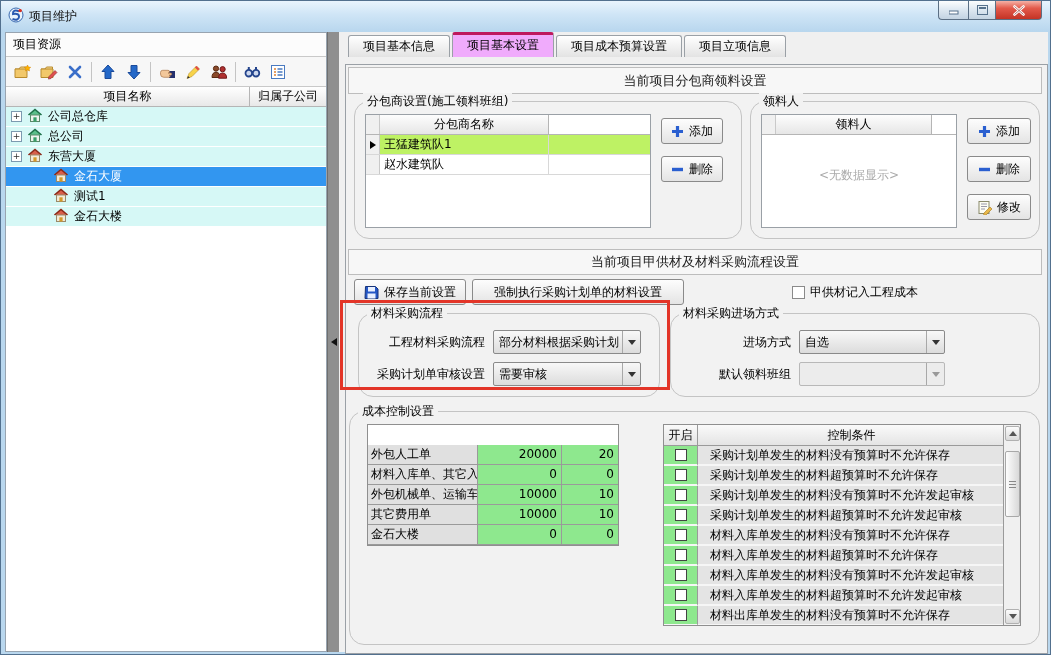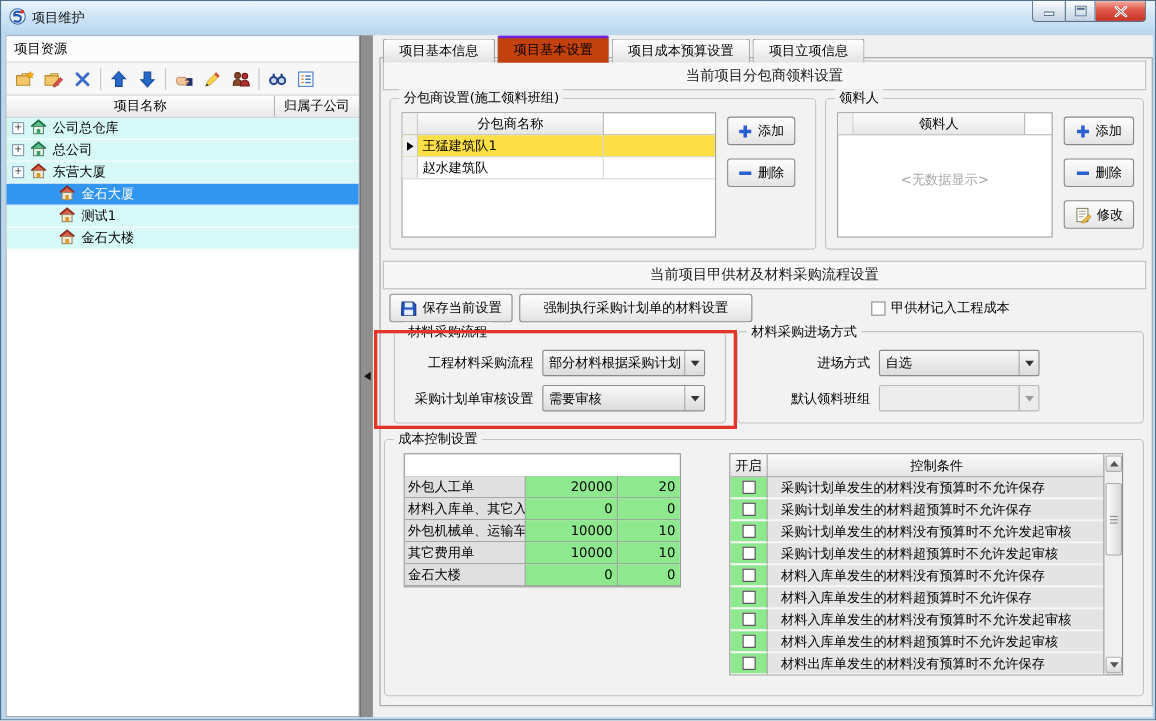--- a/index.html
+++ b/index.html
@@ -34,41 +34,41 @@
   .expand-hidden{visibility:hidden;}
   .house{width:16px;height:15px;margin-right:5px;flex:0 0 16px;}
   .tree-label{white-space:nowrap;}
   
   #splitter{position:absolute;left:322px;top:0;width:12px;height:620px;background:#8f8f8f;border-left:1px solid #6f6f6f;display:flex;align-items:center;justify-content:center;}
   #collapse-arrow{width:0;height:0;border-top:4px solid transparent;border-bottom:4px solid transparent;border-right:6px solid #111;margin-top:0px;}
   
   #rightpanel{position:absolute;left:340px;top:0;width:703px;height:620px;}
   #tabbar{position:absolute;left:0;top:1px;height:24px;display:flex;align-items:flex-end;z-index:3;padding-left:3px;}
   .tab{height:22px;line-height:20px;padding:0 14px;border:1px solid #9aa0a6;border-bottom:none;border-radius:3px 3px 0 0;background:linear-gradient(#ffffff,#e3e3e3);margin-right:2px;text-align:center;}
-  .tab.active{height:25px;line-height:21px;border-top:3px solid #6d28d9;background:#c2410c;position:relative;z-index:4;}
-  #content{position:absolute;left:0;top:20px;width:703px;height:590px;background:#f2f2f2;border:1px solid #9aa0a6;z-index:2;}
+  .tab.active{height:25px;line-height:21px;border-top:3px solid #be185d;background:#f0abfc;position:relative;z-index:4;}
+  #content{position:absolute;left:0;top:32px;width:703px;height:590px;background:#f2f2f2;border:1px solid #9aa0a6;z-index:2;}
   .section-hdr{position:absolute;border:1px solid #bdbdbd;background:#f7f7f7;text-align:center;font-size:13px;color:#222;display:flex;align-items:center;justify-content:center;}
   #hdr1{left:2px;top:2px;width:694px;height:27px;}
   #hdr2{left:2px;top:184px;width:694px;height:26px;}
-  .groupbox{position:absolute;border:1px solid #c4c4c4;border-radius:4px;}
+  .groupbox{position:absolute;border:1px solid #c4c4c4;border-radius:15px;}
   .groupbox>.legend{position:absolute;top:-9px;left:8px;background:#f2f2f2;padding:0 4px;white-space:nowrap;}
   #group-sub{left:8px;top:36px;width:388px;height:138px;}
   #group-picker{left:404px;top:36px;width:290px;height:138px;}
   #group-flow{left:12px;top:248px;width:302px;height:84px;}
   #group-entry{left:324px;top:248px;width:370px;height:84px;}
   #bigbox{left:3px;top:346px;width:691px;height:234px;}
   
   .grid{position:absolute;background:#fff;border:1px solid #9aa0a6;}
   #sub-grid{left:10px;top:12px;width:286px;height:114px;}
   #picker-grid{left:10px;top:12px;width:196px;height:114px;}
   .grid-hrow{display:flex;height:20px;border-bottom:1px solid #b5b5b5;}
   .grid-hcell{background:linear-gradient(#fdfdfd,#e6e6e6);border-right:1px solid #b5b5b5;text-align:center;line-height:19px;overflow:hidden;}
   .marker-col{width:14px;background:#f0f0f0;border-right:1px solid #c9c9c9;flex:0 0 14px;display:flex;align-items:center;justify-content:center;}
   .data-row{display:flex;height:20px;border-bottom:1px solid #d8d8d8;background:#fff;}
-  .data-row.current{background:#fde047;}
+  .data-row.current{background:#bef264;}
   .data-cell{padding-left:4px;line-height:19px;border-right:1px solid #d8d8d8;overflow:hidden;white-space:nowrap;}
   .tri-right{width:0;height:0;border-top:4px solid transparent;border-bottom:4px solid transparent;border-left:6px solid #000;}
   .empty-hint{position:absolute;left:0;right:0;top:52px;text-align:center;color:#aaa;}
   
   .btn{position:absolute;height:26px;border:1px solid #8a8a8a;border-radius:3px;background:linear-gradient(#fdfdfd,#e4e4e4);display:flex;align-items:center;justify-content:center;gap:5px;font-size:12px;padding:0 6px;}
   .btn svg{flex:0 0 auto;}
   #sub-add{left:306px;top:16px;width:62px;}
   #sub-del{left:306px;top:54px;width:62px;}
   #pick-add{left:216px;top:16px;width:64px;}
   #pick-del{left:216px;top:54px;width:64px;}

